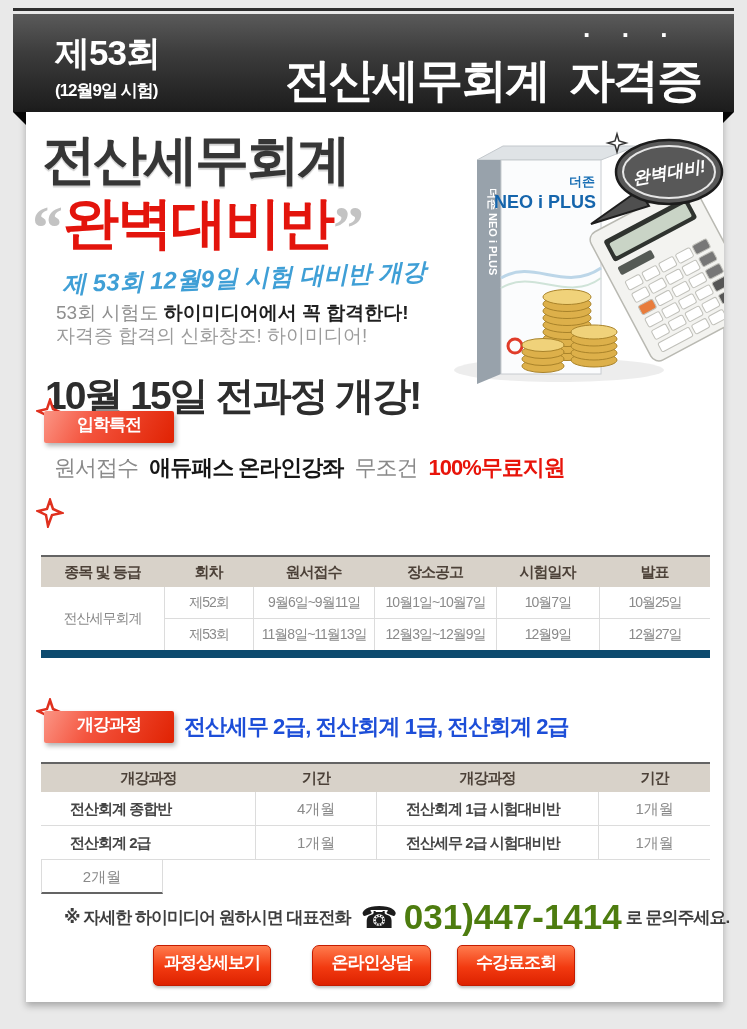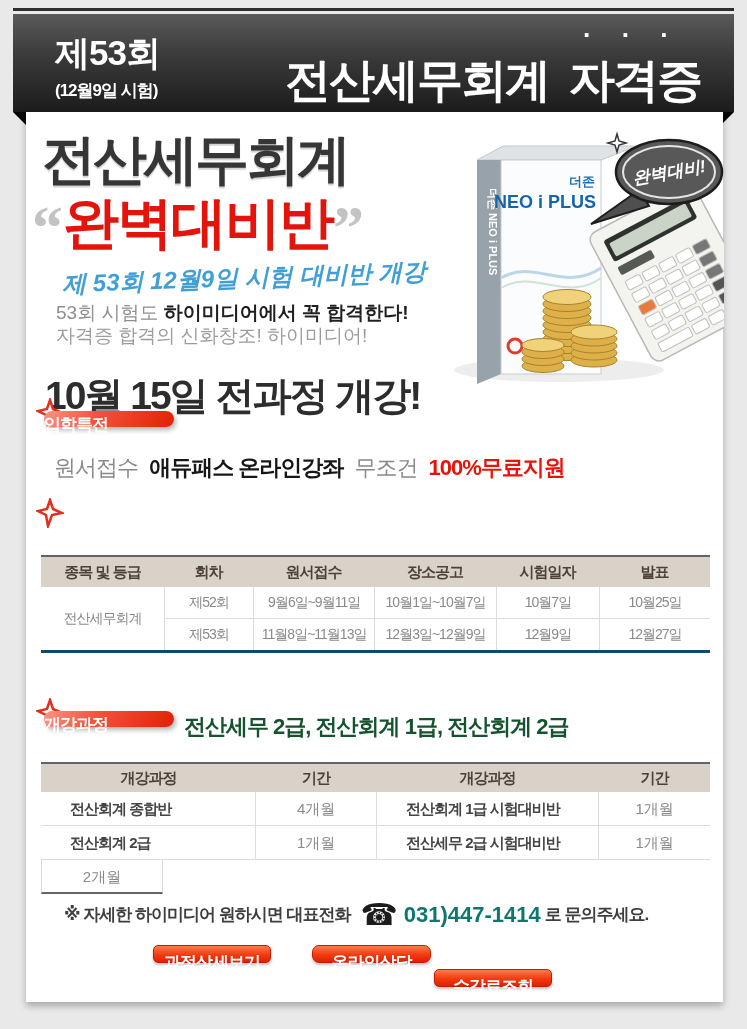--- a/index.html
+++ b/index.html
@@ -38,73 +38,73 @@
   .line1{position:absolute;left:30px;top:188px;font-size:19px;color:#8f8f8f;white-space:nowrap;}
   .line1 b{color:#1f1f1f;}
   .line2{position:absolute;left:30px;top:211px;font-size:19px;color:#9c9c9c;white-space:nowrap;}
   .opening{position:absolute;left:19px;top:233px;font-size:39px;font-weight:bold;color:#2d2d2d;
            letter-spacing:-2px;white-space:nowrap;margin-top:24px;}
   .product{position:absolute;left:413px;top:16px;}
 
   
   .label-wrap{position:absolute;left:10px;width:170px;height:46px;}
   .spark{position:absolute;left:0;top:0;}
-  .ribbon{position:absolute;left:8px;top:13px;width:130px;height:16px;line-height:27px;
-          text-align:left;color:#fff;font-size:17px;font-weight:bold;letter-spacing:-1px;
+  .ribbon{position:absolute;left:8px;top:13px;width:130px;height:32px;line-height:27px;
+          text-align:center;color:#fff;font-size:17px;font-weight:bold;letter-spacing:-1px;
           background:linear-gradient(118deg,#fb9585 0%,#f4543e 38%,#e02202 100%);
-          border-radius:10px;box-shadow:2px 3px 5px rgba(0,0,0,0.3);}
+          border-radius:2px;box-shadow:2px 3px 5px rgba(0,0,0,0.3);}
 
   .benefit-text{position:absolute;left:28px;top:341px;font-size:22px;white-space:nowrap;letter-spacing:-1px;}
   .benefit-text .p1,.benefit-text .p3{color:#8a8a8a;}
   .benefit-text .p2{color:#161616;font-weight:bold;margin:0 6px;}
   .benefit-text .p3{margin-right:6px;}
   .benefit-text .p4{color:#e8140a;font-weight:bold;}
 
   
   .etable{position:absolute;left:15px;top:443px;width:669px;
-          border-top:2px solid #646464;border-bottom:3px solid #0c4a6e;font-size:14px;}
+          border-top:2px solid #646464;border-bottom:8px solid #0c4a6e;font-size:14px;}
   .et-head{display:flex;height:30px;line-height:30px;background:#d8d2c9;
            font-weight:bold;color:#4c4138;font-size:15px;letter-spacing:-1px;}
   .et-head div{text-align:center;}
   .c0{width:123px;} .c1{width:89px;} .c2{width:121px;} .c3{width:122px;} .c4{width:103px;} .c5{width:111px;}
   .et-body{position:relative;}
   .et-subject{position:absolute;left:0;top:0;width:123px;height:62px;line-height:62px;
               text-align:center;color:#8a8a8a;background:#fff;letter-spacing:-1px;}
   .et-row{display:flex;margin-left:123px;height:31px;line-height:31px;color:#8a8a8a;letter-spacing:-1px;}
   .et-row div{text-align:center;border-left:1px solid #dcdcdc;}
   .et-row.r0{border-bottom:1px solid #dcdcdc;}
 
   
   .course-sub{position:absolute;left:158px;top:600px;font-size:22px;font-weight:bold;
-              color:#14532d;letter-spacing:-1px;white-space:nowrap;}
+              color:#1d4ed8;letter-spacing:-1px;white-space:nowrap;}
   .ctable{position:absolute;left:15px;top:650px;width:669px;border-top:2px solid #646464;font-size:15px;}
   .ct-head{display:flex;height:28px;line-height:28px;background:#d8d2c9;font-weight:bold;
            color:#4c4138;letter-spacing:-1px;}
   .ct-head div{text-align:center;}
   .k0{width:215px;} .k1{width:120px;} .k2{width:223px;} .k3{width:111px;}
   .ct-row{display:flex;height:33px;line-height:33px;}
   .ct-row .name{text-align:left;padding-left:29px;box-sizing:border-box;font-weight:bold;color:#454545;letter-spacing:-1px;}
   .ct-row .dur{text-align:center;color:#8a8a8a;border-left:1px solid #dcdcdc;}
   .ct-row .name2{border-left:1px solid #dcdcdc;}
   .ct-row.r1,.ct-row.r2{border-bottom:1px solid #dcdcdc;}
   .ct-row.r3 .name,.ct-row.r3 .dur{border-bottom:2px solid #646464;height:32px;}
   .ct-row.r3 .dur{border-right:1px solid #dcdcdc;}
 
   
   .contact{position:absolute;left:38px;top:785px;display:flex;align-items:center;white-space:nowrap;}
   .contact .pre,.contact .suf{font-size:17px;font-weight:bold;color:#3e3e3e;letter-spacing:-1px;}
   .contact .phone-ic{font-size:30px;color:#1c1c1c;margin:0 6px 0 10px;}
-  .contact .num{font-size:22px;font-weight:bold;color:#0f766e;letter-spacing:0px;margin-right:4px;}
-
-  
-  .btn{position:absolute;top:833px;height:18px;line-height:34px;width:118px;text-align:center;
+  .contact .num{font-size:35px;font-weight:bold;color:#4d7c0f;letter-spacing:0px;margin-right:4px;}
+
+  
+  .btn{position:absolute;top:833px;height:41px;line-height:34px;width:118px;text-align:center;
        color:#fff;font-size:17px;font-weight:bold;letter-spacing:-1px;border-radius:5px;
        background:linear-gradient(#ff7b4d 0%,#f23a10 55%,#dd2100 100%);
        border:1px solid #c41c00;box-sizing:border-box;box-shadow:0 2px 3px rgba(0,0,0,0.25);cursor:pointer;}
-  .btn1{left:127px;} .btn2{left:286px;width:119px;border-radius:7px;} .btn3{left:408px;margin-top:24px;}
+  .btn1{left:127px;} .btn2{left:286px;width:119px;border-radius:7px;} .btn3{left:431px;}
 </style>
 </head>
 <body>
 
 <div class="page">
 
   <div class="topline"></div>
 
   <div class="header">
     <div class="round-wrap">

